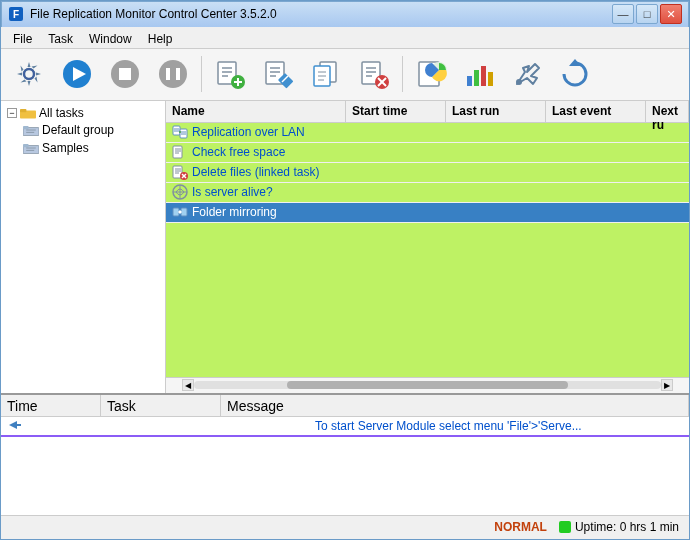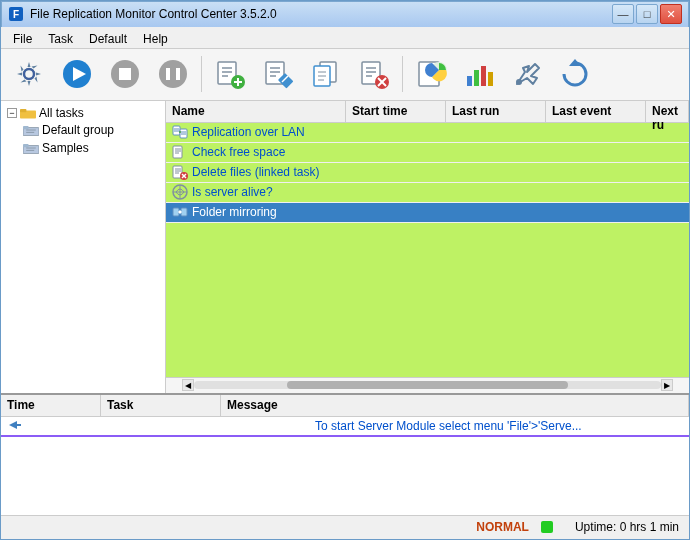--- a/index.html
+++ b/index.html
@@ -263,22 +263,22 @@
     }
     .log-header {
       display: flex;
       background: #f0f0f0;
       border-bottom: 1px solid #ccc;
       height: 22px;
       flex-shrink: 0;
     }
     .log-header-cell {
       padding: 3px 6px;
-      font-size: 12px;
-      font-weight: bold;
+      font-size: 14px;
+      font-weight: normal;
       border-right: 1px solid #ccc;
     }
     .log-header-cell.time { width: 100px; }
     .log-header-cell.task { width: 120px; }
     .log-header-cell.message { flex: 1; }
     .log-list { flex: 1; overflow-y: auto; }
     .log-row {
       display: flex;
       align-items: flex-end;
       height: 20px;
@@ -311,21 +311,21 @@
       gap: 12px;
       font-size: 12px;
     }
     .status-normal {
       font-weight: bold;
       color: #c2410c;
     }
     .status-uptime {
       display: flex;
       align-items: center;
-      gap: 22px;
+      gap: 4px;
     }
     .uptime-dot {
       width: 12px;
       height: 12px;
       background: #22cc22;
       border-radius: 2px;
       display: inline-block;
     }
 
     
@@ -354,21 +354,21 @@
     <div class="title-bar-controls">
       <div class="title-btn">—</div>
       <div class="title-btn">□</div>
       <div class="title-btn close">✕</div>
     </div>
   </div>
 
   <div class="menu-bar">
     <div class="menu-item">File</div>
     <div class="menu-item">Task</div>
-    <div class="menu-item">Default</div>
+    <div class="menu-item">Window</div>
     <div class="menu-item">Help</div>
   </div>
 
   <div class="toolbar">
 
     <div class="toolbar-btn" title="Settings">
       <svg class="toolbar-icon" viewBox="0 0 32 32">
         <circle cx="16" cy="16" r="5" fill="none" stroke="#6080a0" stroke-width="2.5"></circle>
         <path d="M16 4 L17.5 9 L14.5 9 Z" fill="#6080a0"></path>
         <path d="M16 28 L17.5 23 L14.5 23 Z" fill="#6080a0"></path>

